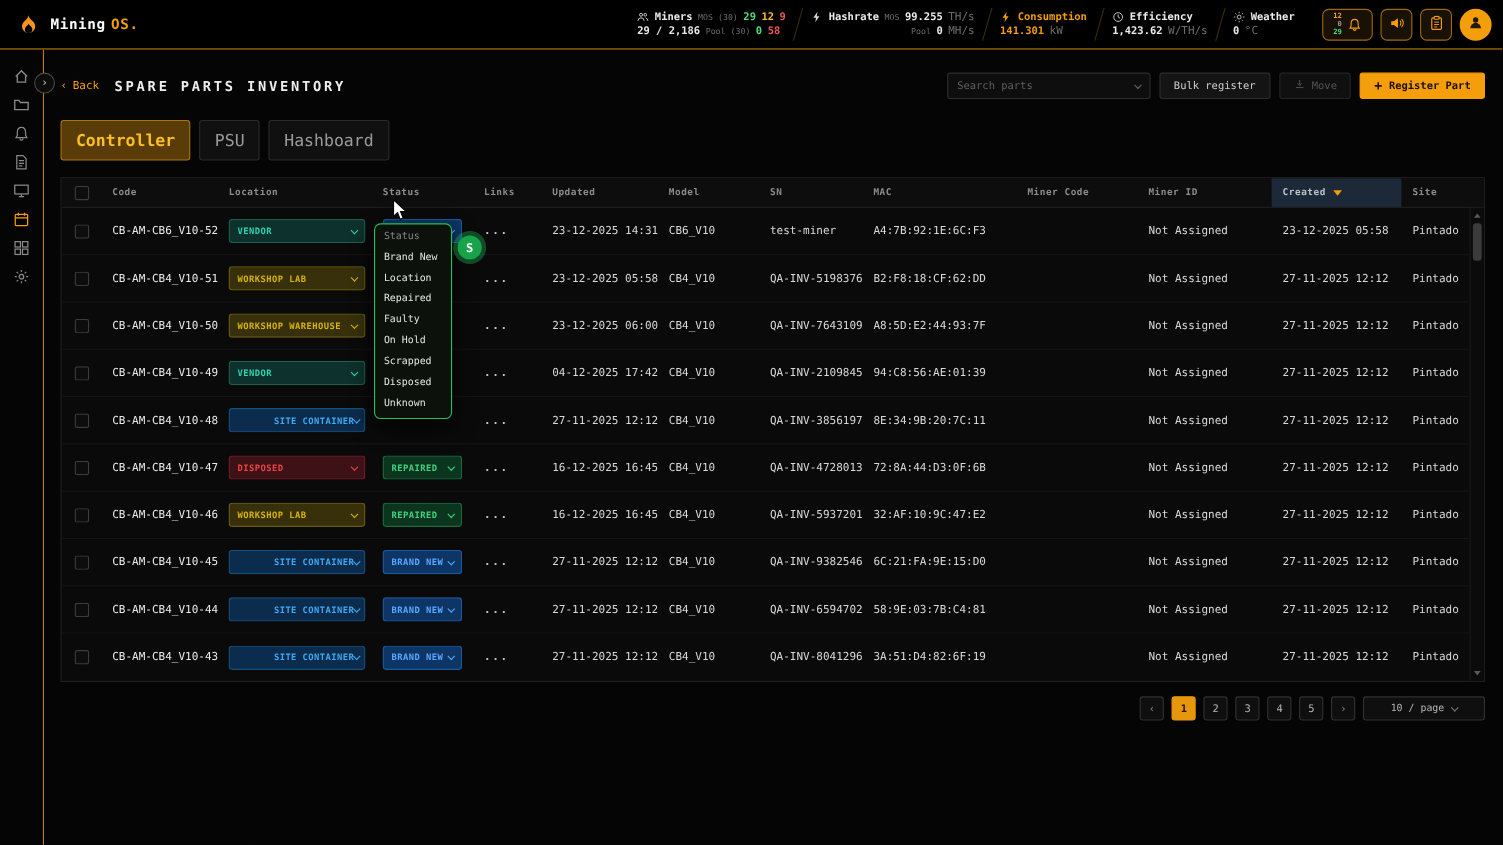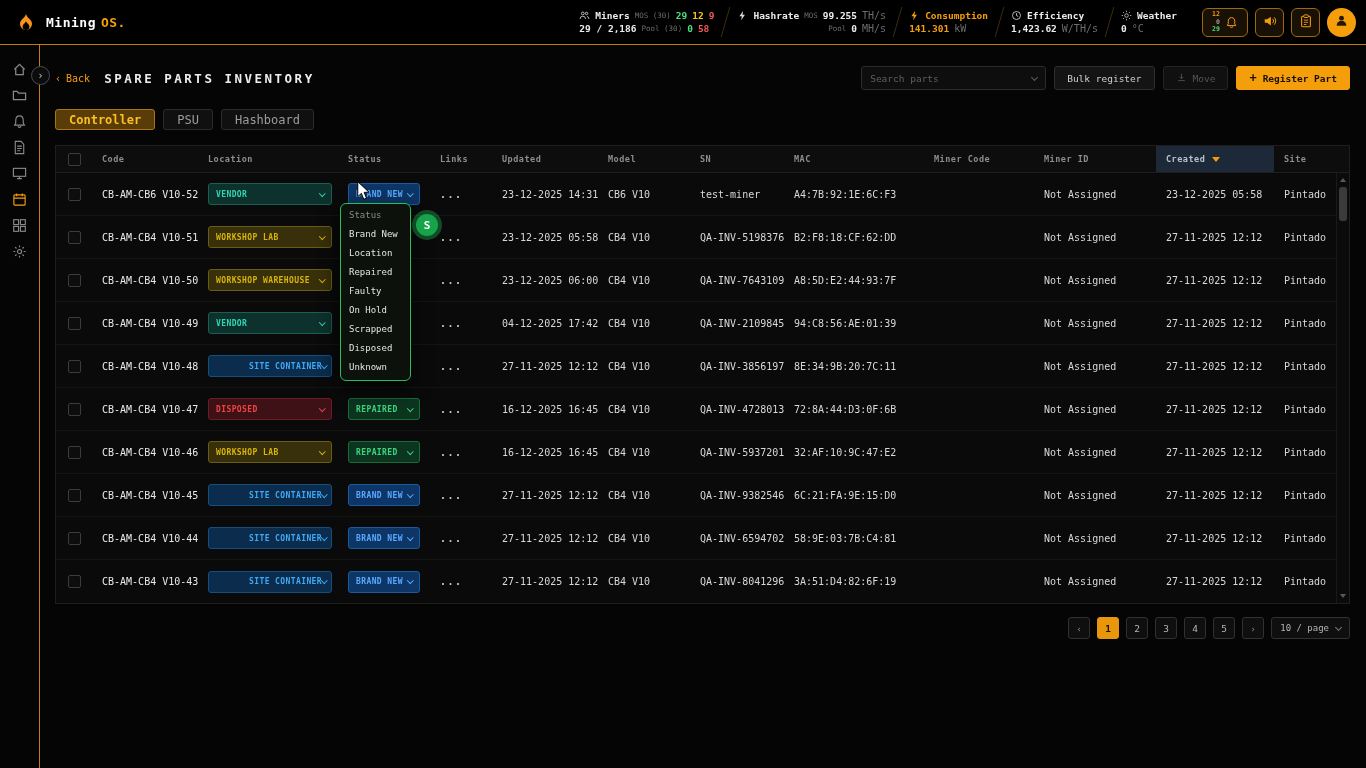--- a/index.html
+++ b/index.html
@@ -73,21 +73,21 @@
   .btn{height:24px;border-radius:3px;font-family:inherit;font-size:9.5px;display:flex;
     align-items:center;gap:6px;padding:0 12px;cursor:pointer;}
   .btn-dark{background:#141414;border:1px solid #2e2e2e;color:#d0d0d0;}
   .btn-disabled{background:#101010;border:1px solid #242424;color:#555;}
   .btn-disabled svg{width:11px;height:11px;}
   .btn-primary{background:#f59e0b;border:1px solid #f59e0b;color:#190f02;font-weight:bold;}
   .plus{font-size:12px;font-weight:bold;line-height:1;}
 
   
   .tabs{display:flex;gap:8px;margin:18px 16px 0 15px;}
-  .tab{height:21px;padding:0 13px;font-family:inherit;font-size:12px;border-radius:3px;
+  .tab{height:37px;padding:0 13px;font-family:inherit;font-size:15px;border-radius:3px;
     background:#101010;border:1px solid #2b2b2b;color:#9b9b9b;cursor:pointer;display:flex;
     align-items:center;}
   .tab.active{background:#5a3c08;border-color:#a87414;color:#fbbf24;font-weight:bold;}
 
   
   .table-wrap{position:relative;margin:15px 16px 0 15px;border:1px solid #1e1e1e;background:#0a0a0a;
     overflow:hidden;}
   .thead{display:flex;height:27px;background:#0d0d0d;border-bottom:1px solid #1e1e1e;
     padding-right:13px;}
   .th{display:flex;align-items:center;padding-left:10px;color:#8d8d8d;font-size:8.5px;
@@ -135,21 +135,21 @@
 
   
   .pagination{display:flex;justify-content:flex-end;align-items:center;gap:7px;
     margin:13px 16px 0 0;}
   .pg{min-width:22px;height:22px;border-radius:3px;background:#0f0f0f;border:1px solid #313131;
     color:#b5b5b5;font-family:inherit;font-size:9.5px;display:flex;align-items:center;
     justify-content:center;cursor:pointer;padding:0 4px;}
   .pg.active{background:#e8960c;border-color:#e8960c;color:#1a1102;font-weight:bold;}
   .pg.nav{color:#8a8a8a;}
   .page-size{height:22px;border:1px solid #313131;border-radius:3px;background:#0f0f0f;
-    color:#b5b5b5;font-size:9px;display:flex;align-items:center;gap:7px;padding:0 8px;
+    color:#b5b5b5;font-size:9px;display:flex;align-items:center;gap:7px;padding:0 24px;
     cursor:pointer;}
   .page-size .chev{color:#777;}
 
   
   .status-menu{position:absolute;left:340px;top:203px;width:71px;background:#0c110c;
     border:1.5px solid #25c05c;border-radius:6px;padding:3px 0 4px;z-index:40;
     box-shadow:0 8px 20px rgba(0,0,0,.75);}
   .menu-title{color:#8b8b8b;font-size:9px;padding:3px 8px 4px;}
   .menu-item{color:#e4e4e4;font-size:9px;padding:2.5px 8px;line-height:14px;cursor:pointer;
     white-space:nowrap;}

